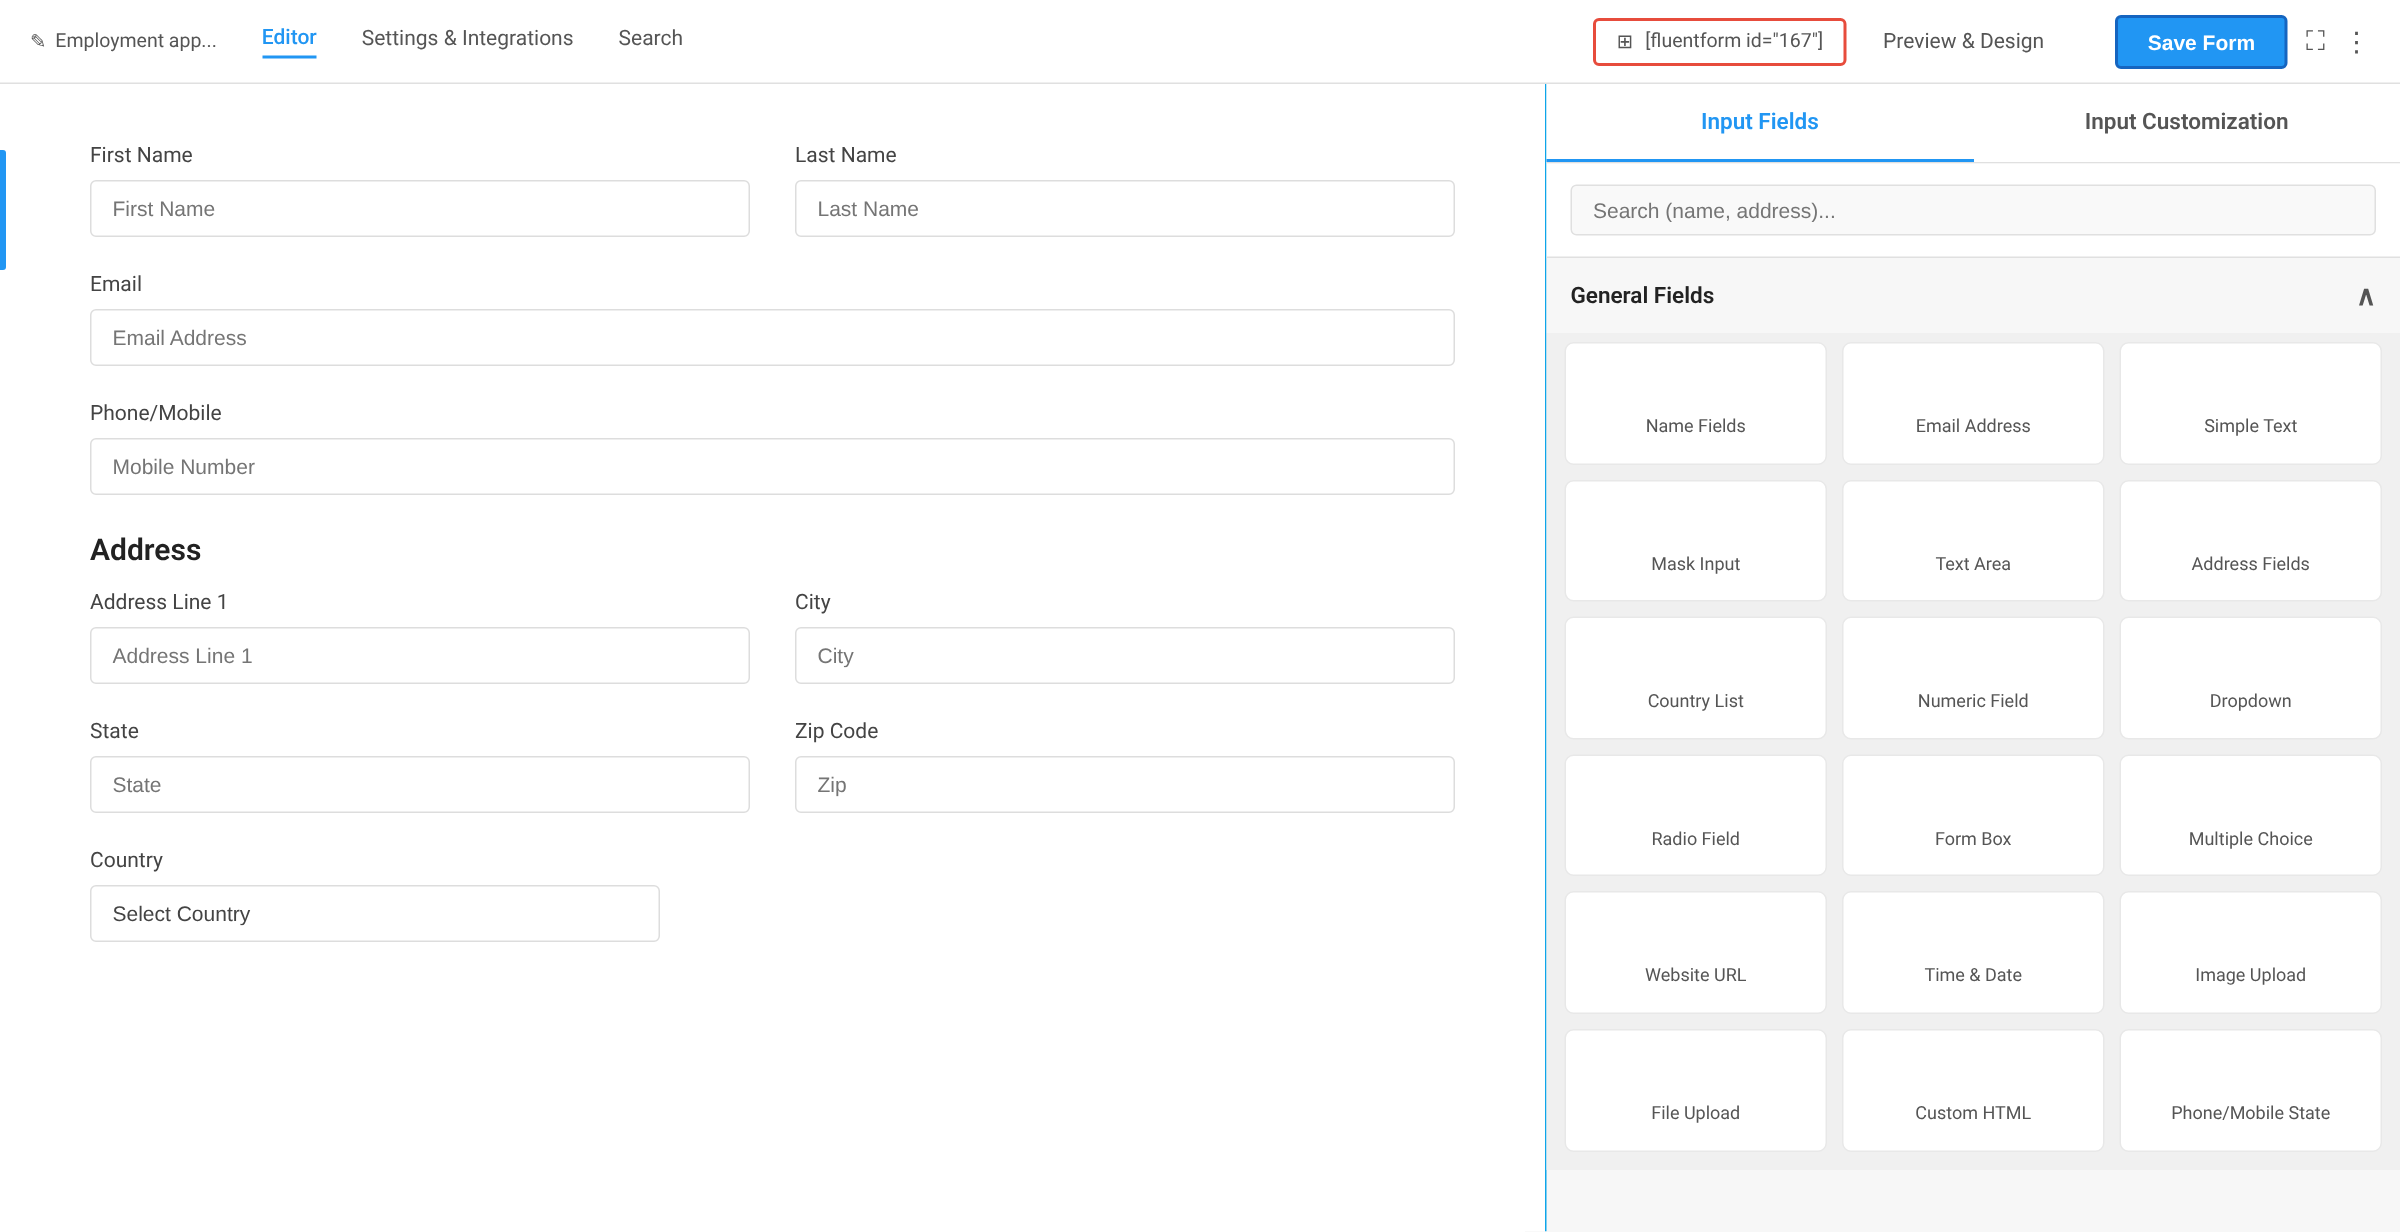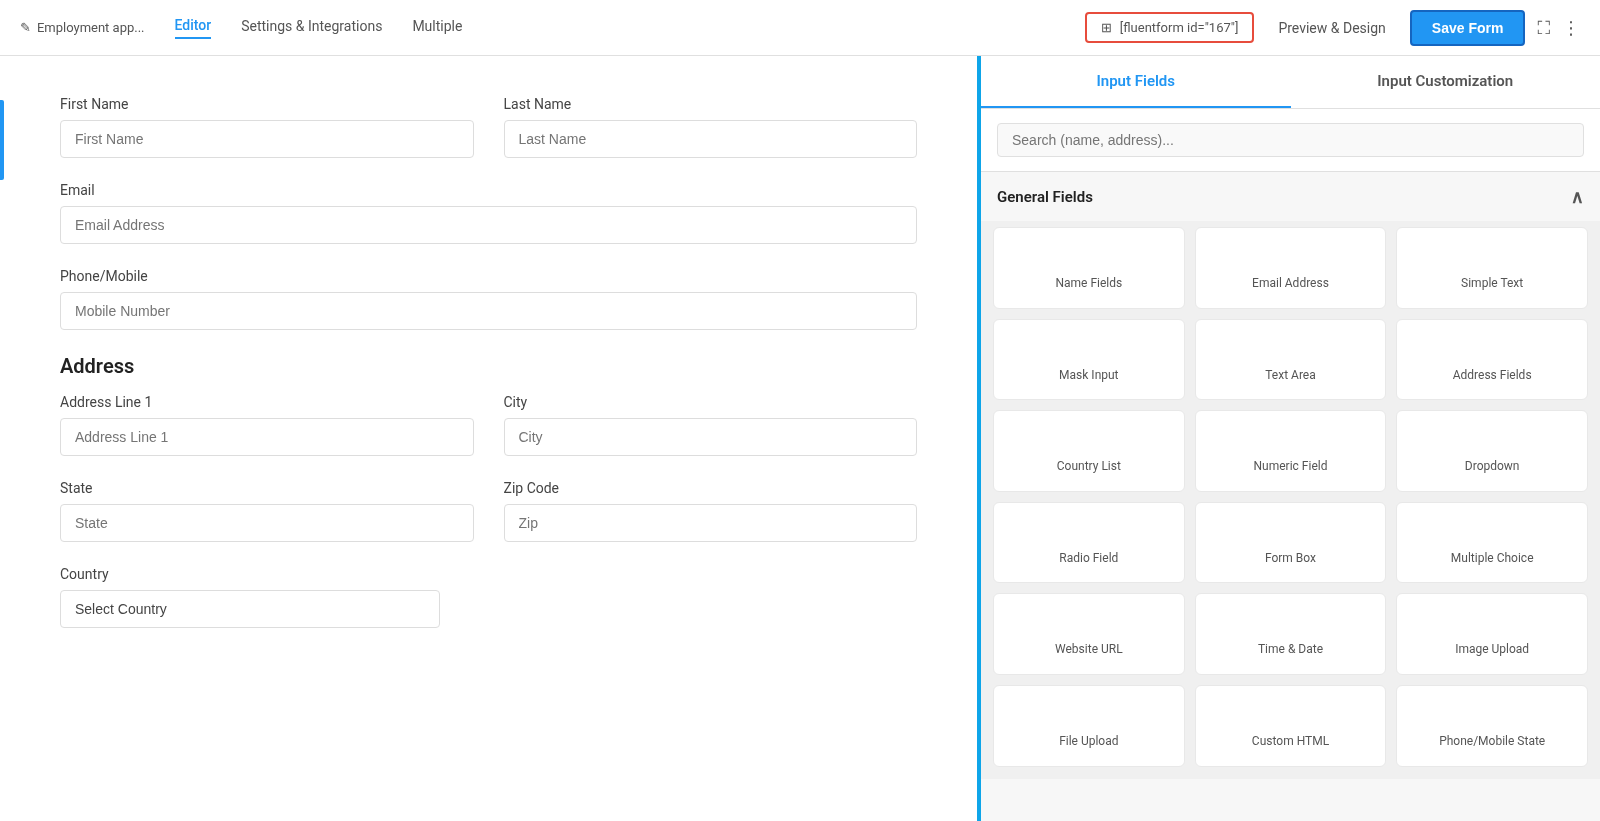--- a/index.html
+++ b/index.html
@@ -16,21 +16,21 @@
     .top-nav-tab { color: #555; font-size: 14px; cursor: pointer; padding-bottom: 4px; }
     .top-nav-tab.active { color: #2196f3; border-bottom: 2px solid #2196f3; font-weight: 500; text-align: center; }
     .top-nav-right { display: flex; align-items: center; gap: 12px; }
     .shortcode-box {
       border: 2px solid #e74c3c; border-radius: 4px; padding: 6px 14px;
       font-size: 13px; color: #555; display: flex; align-items: center; gap: 8px; cursor: pointer;
     }
     .preview-btn { color: #555; font-size: 14px; cursor: pointer; padding: 6px 12px; }
     .save-btn {
       background: #2196f3; color: #fff; border: 2px solid #1565c0;
-      border-radius: 4px; padding: 8px 20px; font-size: 14px; font-weight: 600; cursor: pointer;
+      border-radius: 4px; padding: 8px 20px; font-size: 14px; font-weight: 600; cursor: pointer; margin-left: 23px;
     }
     .icon-expand { color: #555; cursor: pointer; font-size: 18px; }
     .icon-dots { color: #555; cursor: pointer; font-size: 18px; }
 
     
     .main-layout { display: flex; height: calc(100vh - 56px); }
 
     
     .editor-panel {
       flex: 1; background: #fff; overflow-y: auto; padding: 40px 60px;
@@ -50,21 +50,21 @@
     .form-section-title { font-size: 20px; font-weight: 600; color: #222; margin-bottom: 16px; margin-top: 8px; }
     .full-width { flex: 1; }
     .select-input {
       border: 1px solid #ddd; border-radius: 4px; padding: 10px 14px;
       font-size: 14px; color: #444; background: #fff; appearance: none; width: 100%;
       cursor: pointer;
     }
 
     
     .right-panel {
-      width: 623px; background: #f7f7f7; border-left: 4px solid #0ea5e9;
+      width: 570px; background: #f7f7f7; border-left: 1px solid #0ea5e9;
       display: flex; flex-direction: column;
     }
 
     
     .panel-tabs {
       display: flex; background: #fff; border-bottom: 1px solid #e0e0e0;
     }
     .panel-tab {
       flex: 1; text-align: center; padding: 16px 0; font-size: 15px;
       font-weight: 600; color: #555; cursor: pointer; border-bottom: 2px solid transparent;
@@ -108,21 +108,21 @@
 <body>
 
 <nav class="top-nav">
   <div class="top-nav-left">
     <span class="top-nav-app">
       <span>✎</span>
       <span>Employment app...</span>
     </span>
     <span class="top-nav-tab active">Editor</span>
     <span class="top-nav-tab">Settings &amp; Integrations</span>
-    <span class="top-nav-tab">Multiple</span>
+    <span class="top-nav-tab">Search</span>
   </div>
   <div class="top-nav-right">
     <div class="shortcode-box">
       <span>⊞</span>
       <span>[fluentform id="167"]</span>
     </div>
     <span class="preview-btn">Preview &amp; Design</span>
     <button class="save-btn">Save Form</button>
     <span class="icon-expand">⛶</span>
     <span class="icon-dots">⋮</span>

